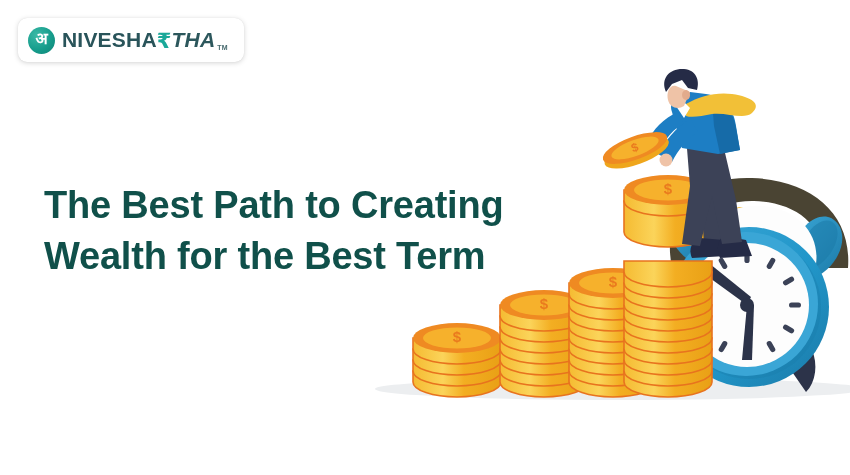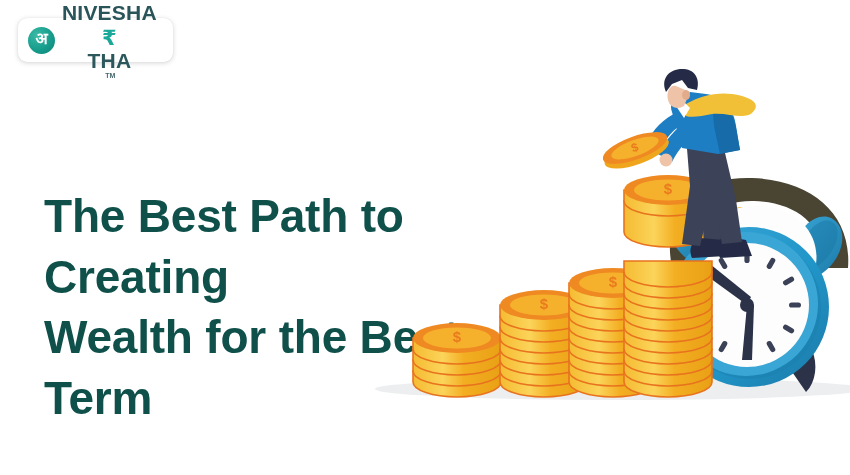--- a/index.html
+++ b/index.html
@@ -45,53 +45,52 @@
   .logo-mark span {
     color: #ffffff;
     font-family: "DejaVu Sans", sans-serif;
     font-size: 16px;
     line-height: 1;
     font-weight: 600;
     transform: translateY(-1px);
   }
   .logo-word {
     display: flex;
-    align-items: center;
+    align-items: flex-end;
     font-weight: 700;
     font-size: 21px;
     letter-spacing: 0.2px;
     color: #244a4a;
-    flex-direction: column;
   }
   .logo-word .w1 { color: #29545a; }
   .logo-word .rupee {
     color: #1aa899;
     font-family: "DejaVu Sans", sans-serif;
     font-weight: 700;
     position: relative;
     top: 1px;
   }
-  .logo-word .w2 { color: #2c575c; }
+  .logo-word .w2 { color: #2c575c; font-style: italic; }
   .logo-tm {
     font-size: 7px;
     font-weight: 700;
     color: #46696d;
     margin-left: 2px;
     position: relative;
     top: -1px;
   }
 
   
   .headline {
     position: absolute;
     left: 44px;
     top: 155px;
     width: 520px;
     color: #10504a;
-    font-size: 46px;
+    font-size: 38px;
     font-weight: 700;
     line-height: 1.32;
     letter-spacing: -0.2px;
   }
   .headline .l2 { display: block; }
 
   
   .art {
     position: absolute;
     left: 0;

